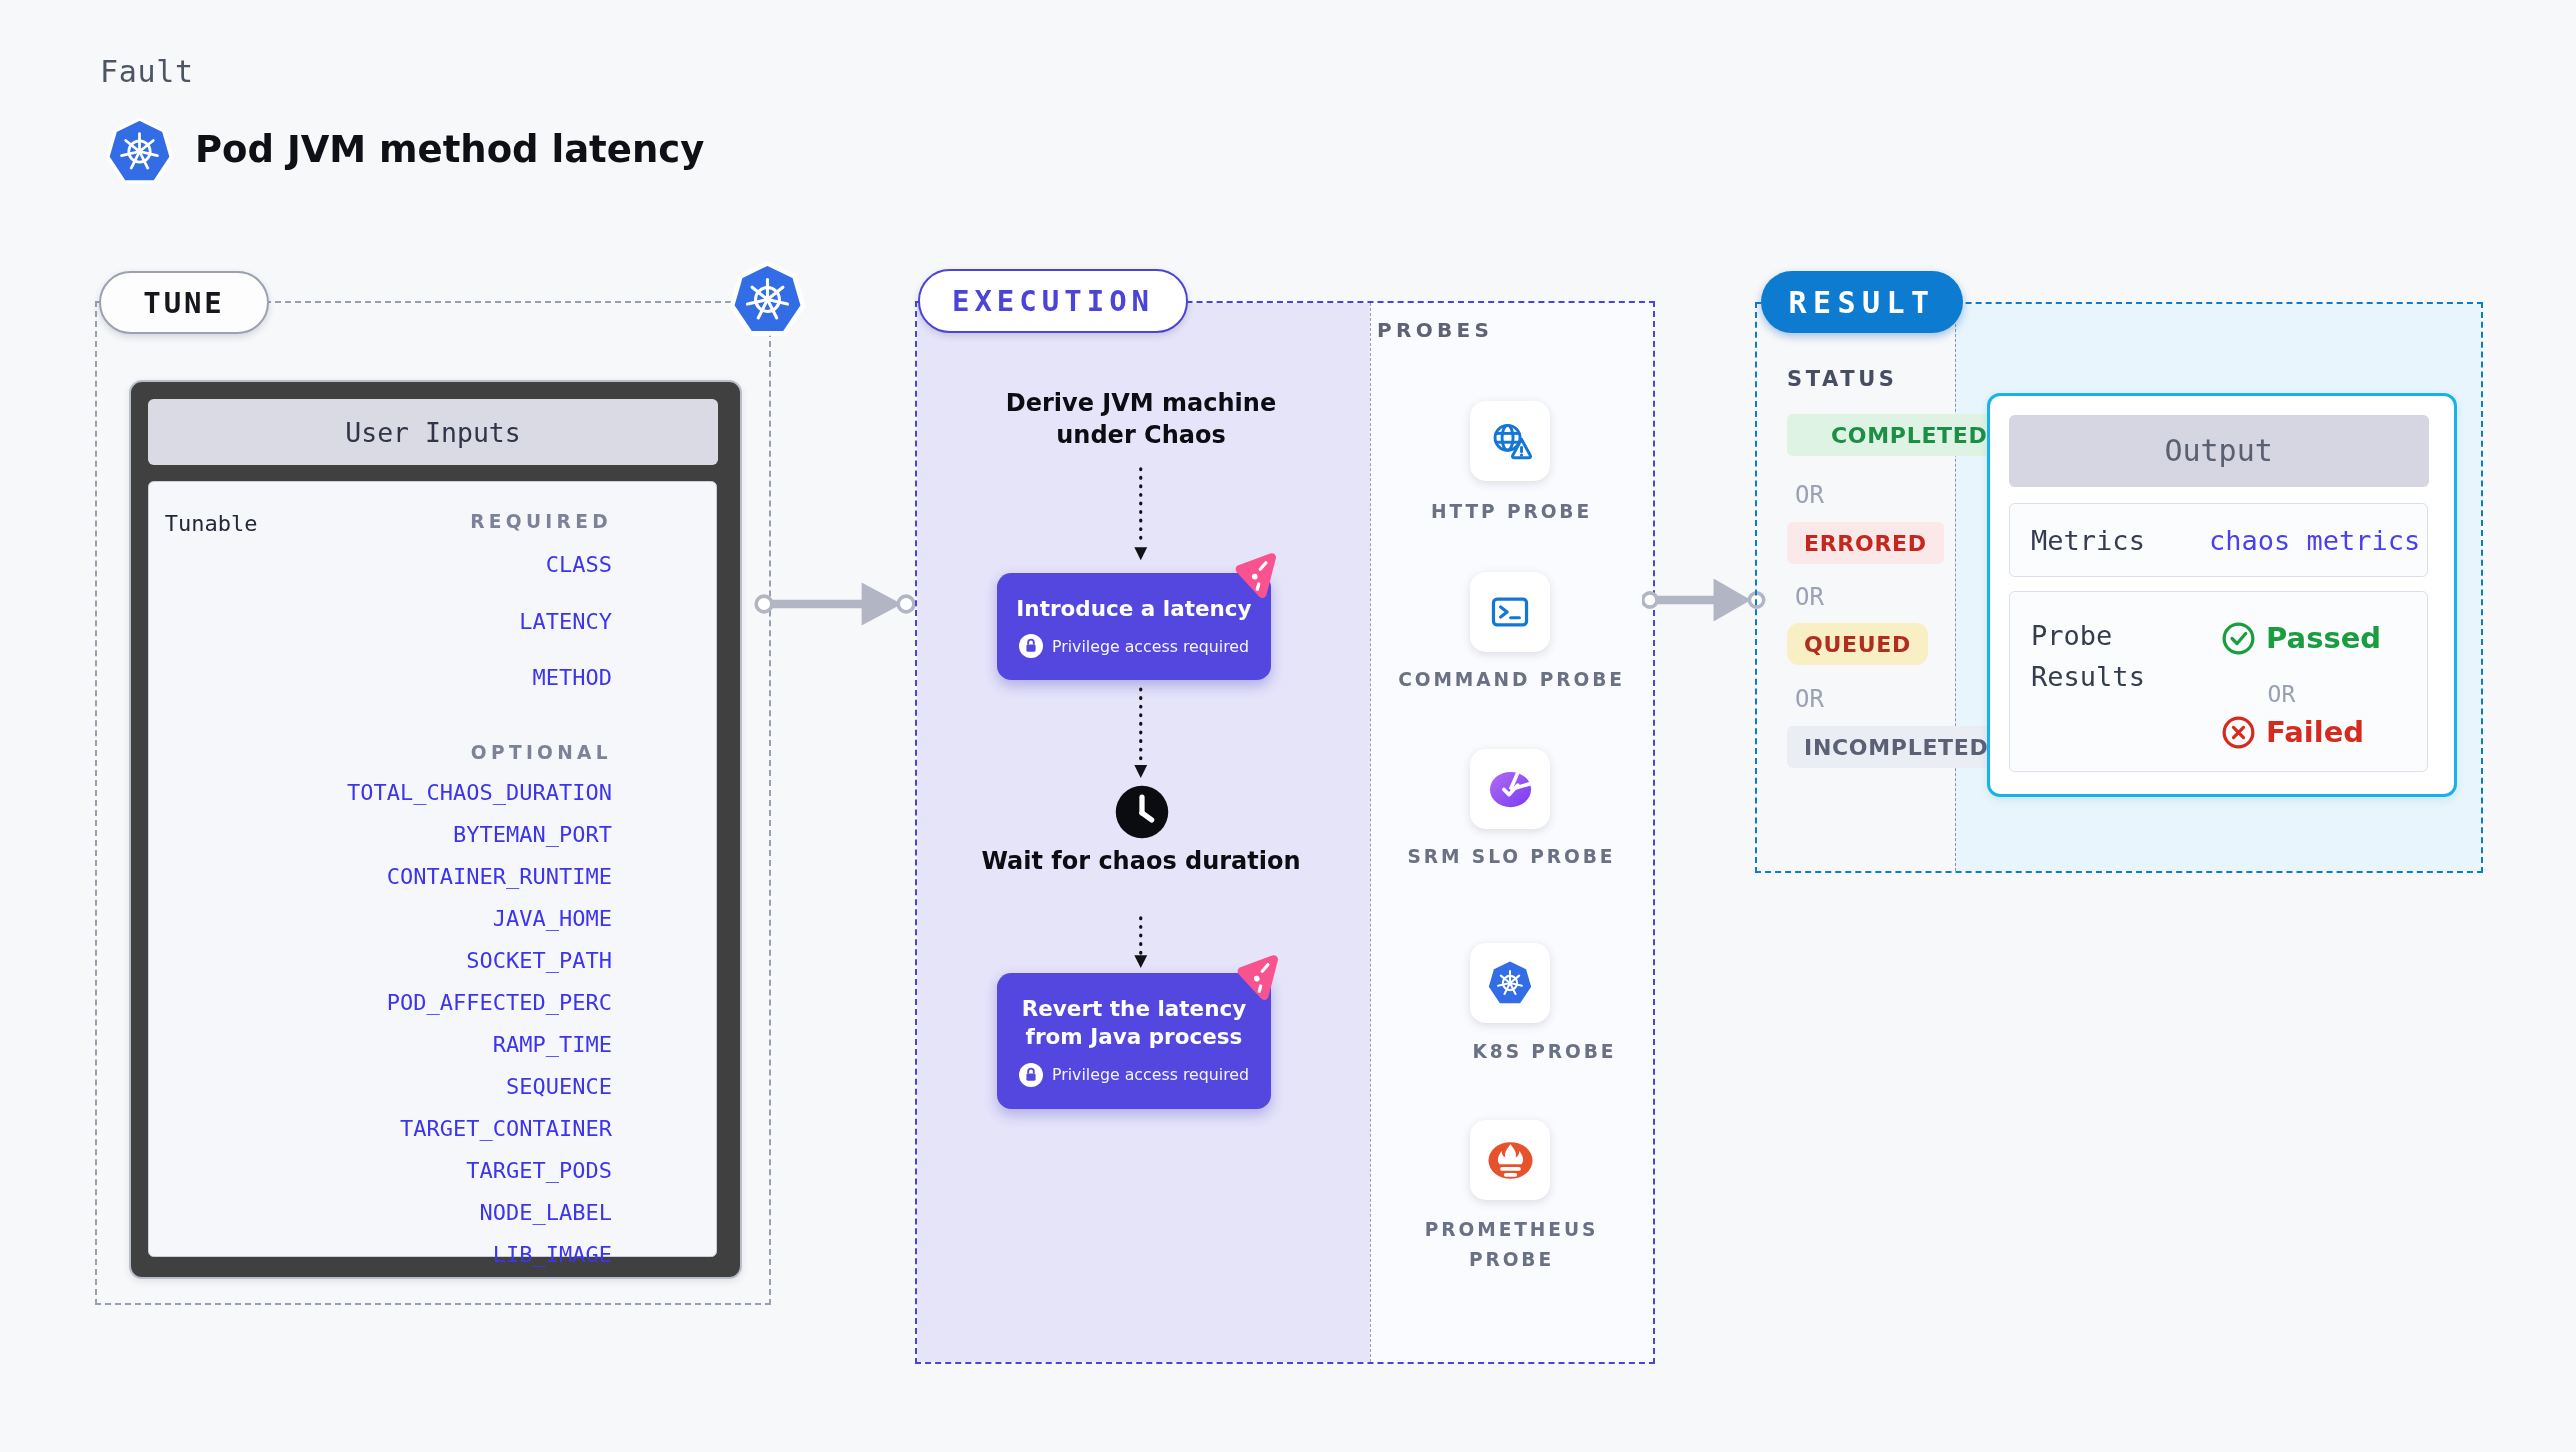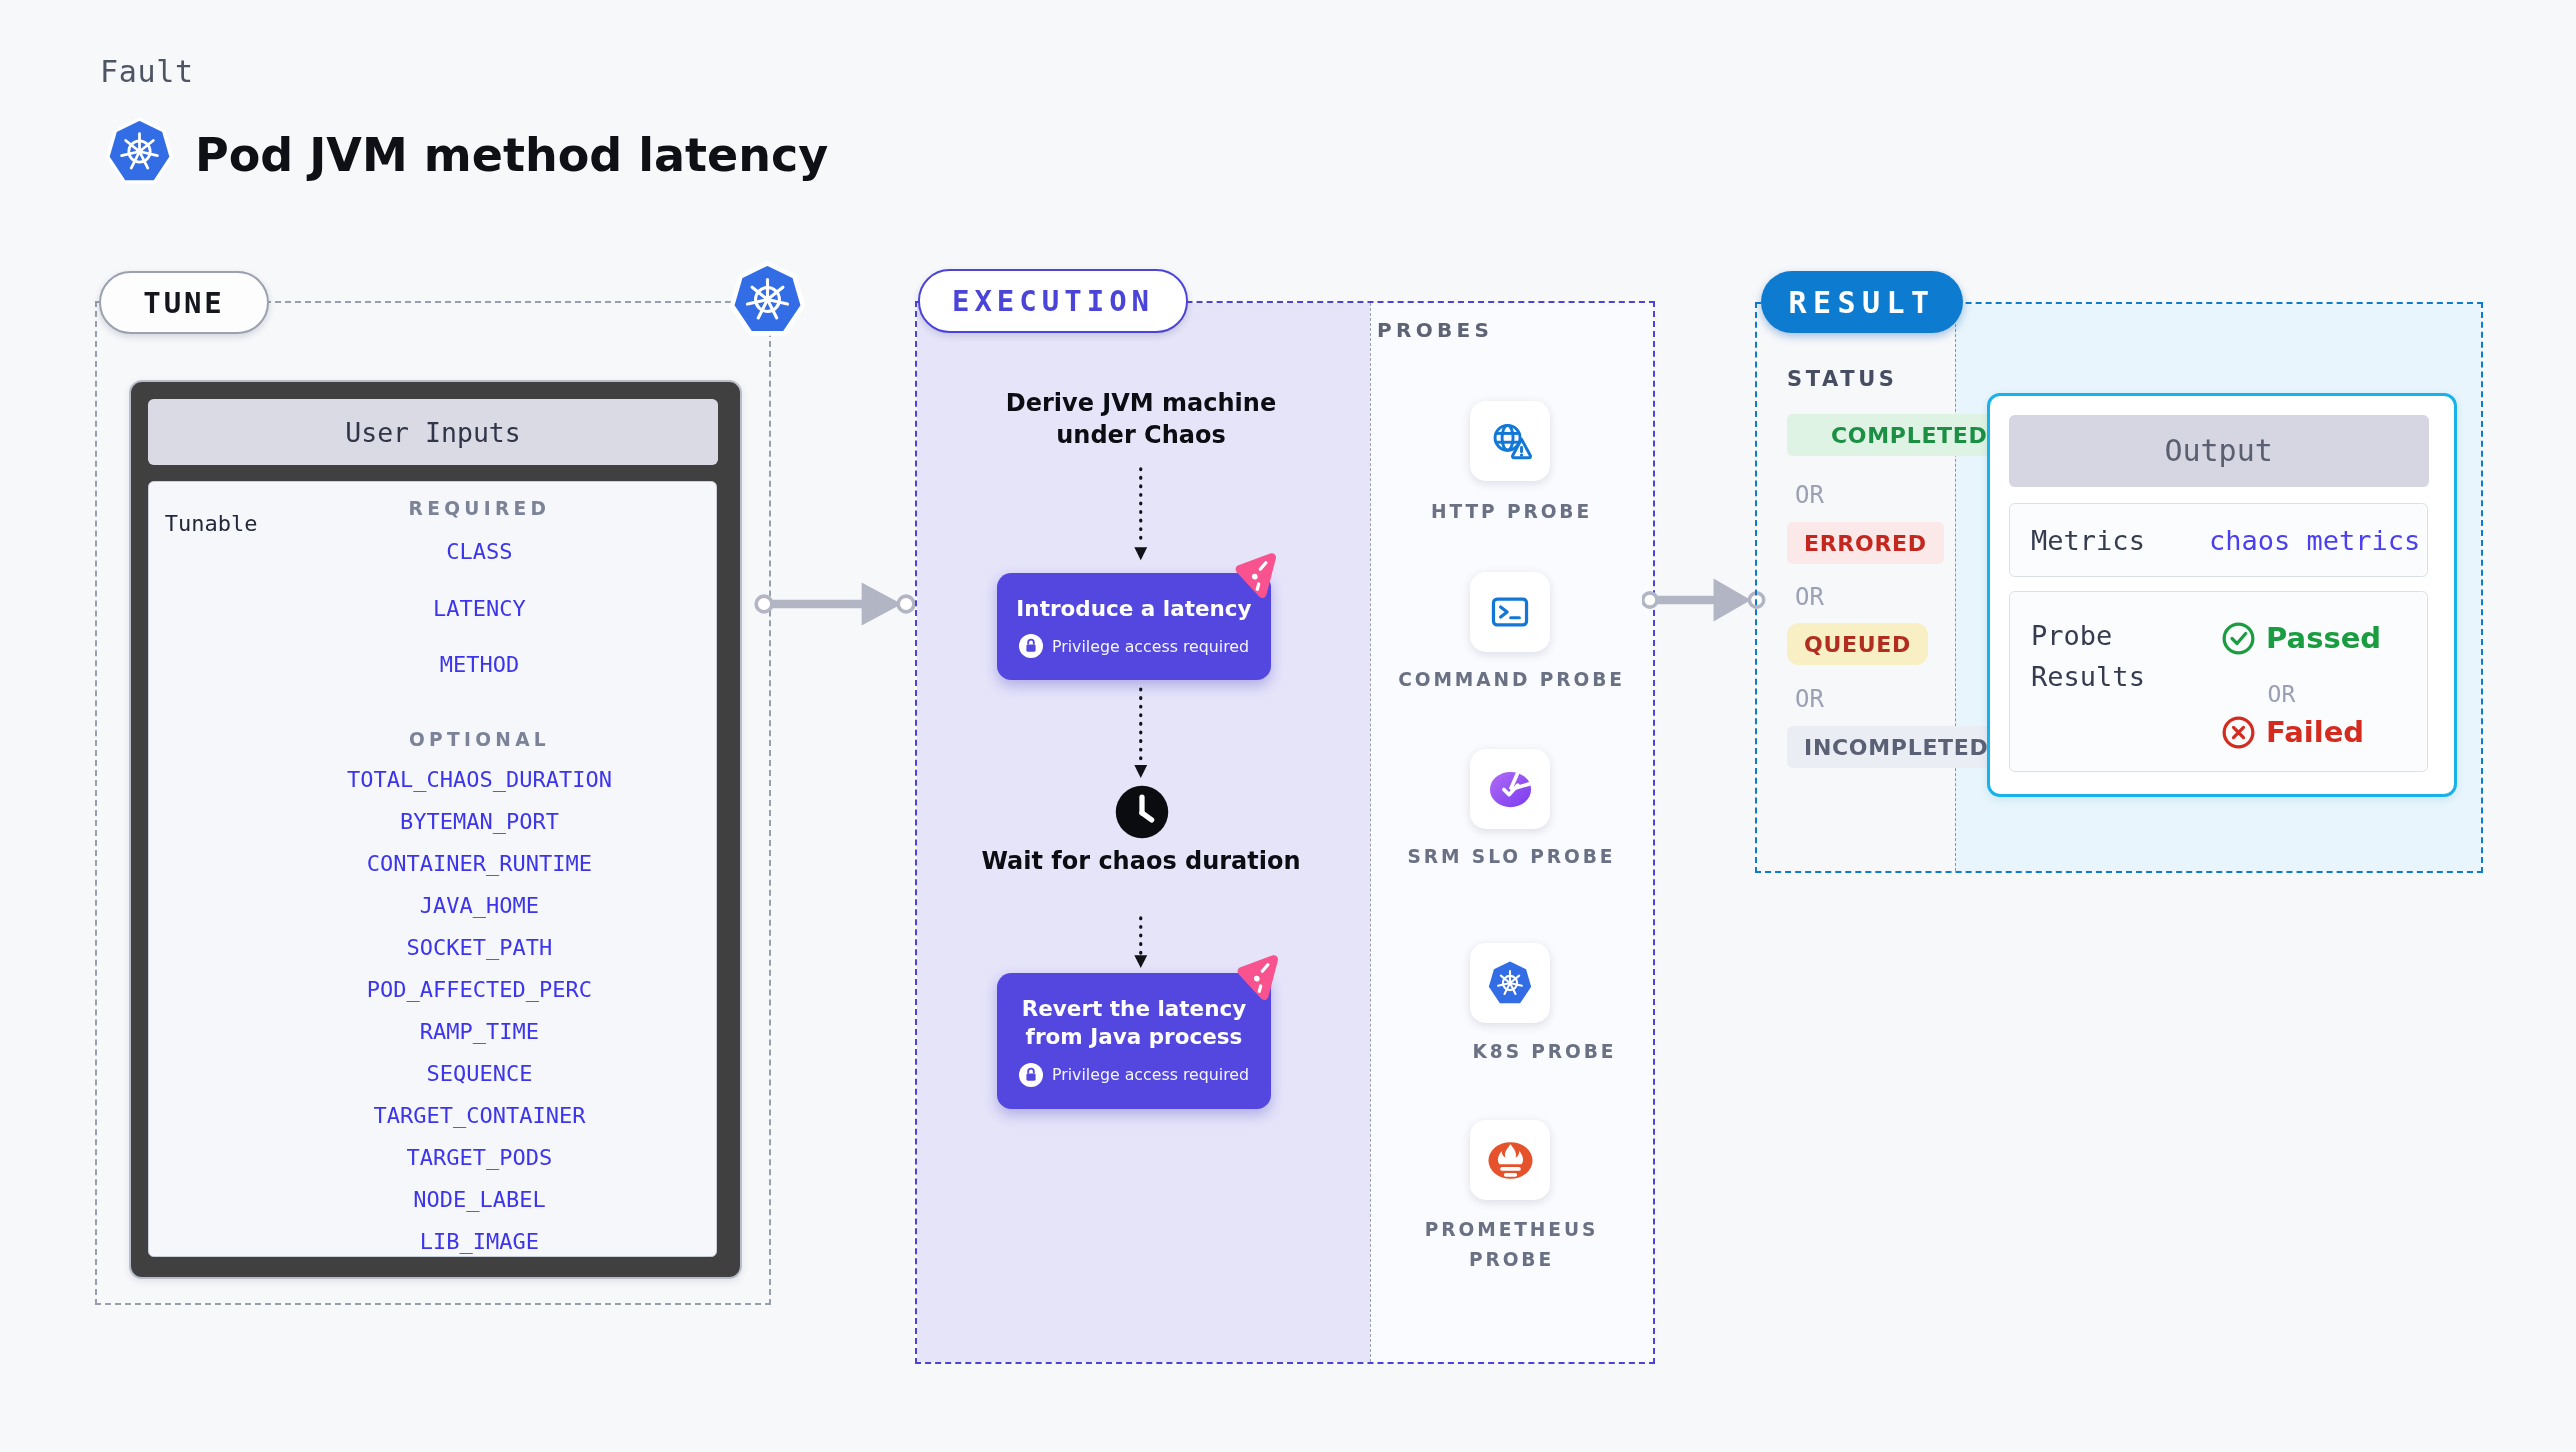--- a/index.html
+++ b/index.html
@@ -4,21 +4,21 @@
 <style>
   html,body{margin:0;padding:0;background:#f7f8fa;}
   .canvas{position:relative;width:2576px;height:1452px;background:#f7f8fa;overflow:hidden;
           font-family:"Liberation Sans","DejaVu Sans",sans-serif;}
   .mono{font-family:"DejaVu Sans Mono","Liberation Mono",monospace;}
   .sans{font-family:"DejaVu Sans","Liberation Sans",sans-serif;}
   .abs{position:absolute;}
 
   
   .eyebrow{left:100px;top:54px;font-size:30px;color:#4d5464;letter-spacing:0.7px;}
-  .page-title{left:195px;top:128px;font-size:46px;font-weight:bold;color:#0e1015;}
+  .page-title{left:195px;top:128px;font-size:37px;font-weight:bold;color:#0e1015;}
   .header-logo{left:105px;top:117px;width:69px;height:69px;}
 
   
   .pill{border-radius:31.5px;display:flex;align-items:center;justify-content:center;
         font-family:"DejaVu Sans Mono","Liberation Mono",monospace;font-weight:bold;
         box-shadow:0 2.9px 7.2px rgba(30,40,70,.16);}
   .pill-tune{left:99px;top:271px;width:166px;height:59px;background:#fdfdfe;border:2.1px solid #9aa2b0;
              font-size:29px;color:#15171c;letter-spacing:2.9px;}
   .pill-exec{left:918px;top:269px;width:266px;height:60px;background:#ffffff;border:2.9px solid #4b43dc;
              font-size:29px;color:#4a44d8;letter-spacing:5px;}
@@ -28,21 +28,21 @@
   
   .tune-box{left:95px;top:301px;width:672px;height:1000px;border:2.1px dashed #98a0ad;}
   .tune-k8s{left:729px;top:261px;width:77px;height:77px;}
   .ui-card{left:129px;top:380px;width:609px;height:895px;background:#404040;border:2.1px solid #b7bdc9;
            border-radius:13px;box-shadow:0 2.9px 7.2px rgba(40,50,70,.10);}
   .ui-card-header{left:17px;top:17px;width:570px;height:66px;background:#d9dae3;border-radius:5.7px;
            display:flex;align-items:center;justify-content:center;font-size:26.5px;color:#30354a;}
   .ui-listbox{left:17px;top:99px;width:567px;height:774px;background:#f6f7fb;border:1.4px solid #c9cedb;
            border-radius:5.7px;}
   .tunable-label{left:15.8px;top:29px;font-size:22px;color:#23283a;}
-  .param-col{left:198px;top:16px;display:flex;flex-direction:column;align-items:center;}
+  .param-col{left:198px;top:29px;display:flex;flex-direction:column;align-items:flex-end;}
   .group-label{font-size:18.6px;color:#7c8398;letter-spacing:4.3px;font-weight:bold;}
   .group-label.req{margin-bottom:20px;}
   .group-label.opt{margin-top:20px;margin-bottom:17px;}
   .param{font-size:22px;color:#3c35eb;}
   .param.req{margin-bottom:31.5px;}
   .param.opt{margin-bottom:17px;}
 
   
   .exec-box{left:915px;top:301px;width:736px;height:1059px;border:2.9px dashed #4b43dc;display:flex;}
   .exec-lavender{width:453px;height:100%;background:#e5e4f9;}

